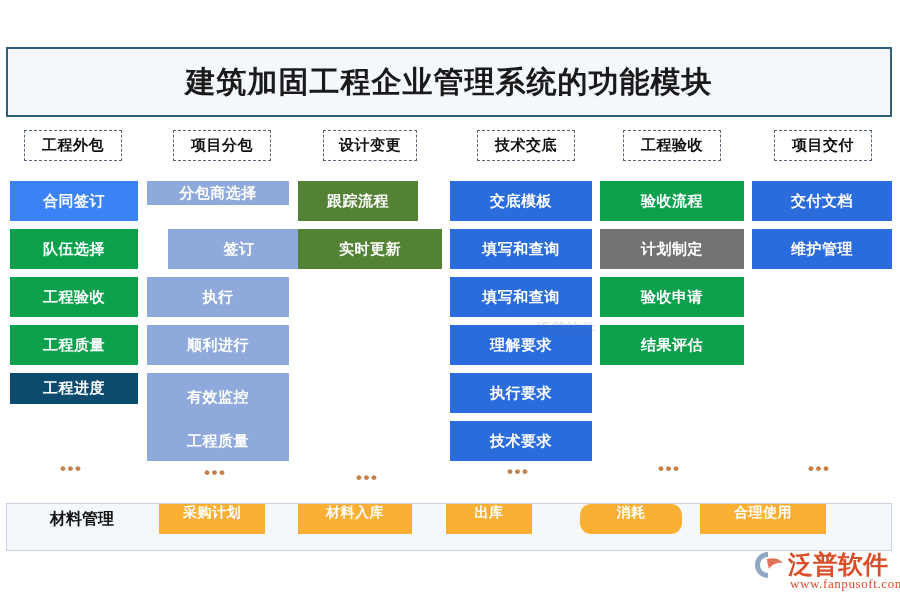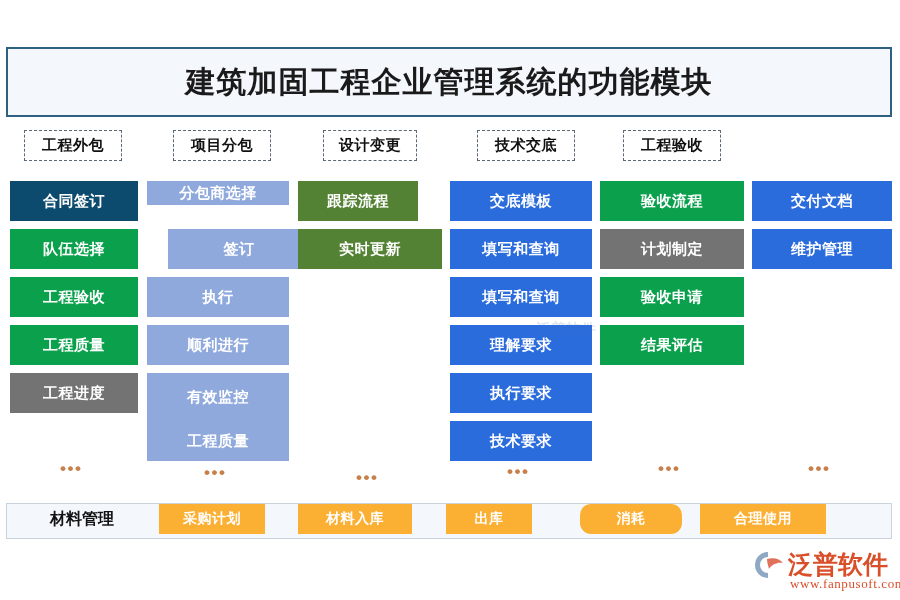--- a/index.html
+++ b/index.html
@@ -95,21 +95,21 @@
     line-height: 1;
     letter-spacing: 1.5px;
   }
 
   
   #material-bar {
     position: absolute;
     left: 6px;
     top: 503px;
     width: 886px;
-    height: 36px;
+    height: 48px;
     box-sizing: border-box;
     border: 1px solid #c9d3de;
     background: #f4f8fd;
   }
   #material-label {
     position: absolute;
     left: 0;
     top: 0;
     height: 30px;
     width: 150px;
@@ -120,21 +120,20 @@
     font-weight: 700;
     color: #111111;
     white-space: nowrap;
   }
   .material-chip {
     position: absolute;
     top: 0;
     height: 30px;
     box-sizing: border-box;
     display: flex;
-    align-items: center;
     justify-content: center;
     color: #ffffff;
     font-size: 14px;
     font-weight: 700;
     white-space: nowrap;
     letter-spacing: 0.5px;
   }
 
   
   .watermark-center {
@@ -207,36 +206,39 @@
     </div>
     <div class="col-header" style="left: 323px; width: 94px;">
       <span class="col-header-label">设计变更</span>
     </div>
     <div class="col-header" style="left: 477px; width: 98px;">
       <span class="col-header-label">技术交底</span>
     </div>
     <div class="col-header" style="left: 623px; width: 98px;">
       <span class="col-header-label">工程验收</span>
     </div>
+    <div class="col-header" style="left: 774px; width: 98px;">
+      <span class="col-header-label">项目交付</span>
+    </div>
   </div>
 
 <div id="matrix">
-    <div class="node-box" style="left: 10px; width: 128px; top: 181px; height: 40px; background: #0c4a6e;">
+    <div class="node-box" style="left: 10px; width: 128px; top: 181px; height: 40px; background: #3b82f6;">
       <span>合同签订</span>
     </div>
     <div class="node-box" style="left: 10px; width: 128px; top: 229px; height: 40px; background: rgb(11, 161, 76);">
       <span>队伍选择</span>
     </div>
     <div class="node-box" style="left: 10px; width: 128px; top: 277px; height: 40px; background: rgb(11, 161, 76);">
       <span>工程验收</span>
     </div>
     <div class="node-box" style="left: 10px; width: 128px; top: 325px; height: 40px; background: rgb(11, 161, 76);">
       <span>工程质量</span>
     </div>
-    <div class="node-box" style="left: 10px; width: 128px; top: 373px; height: 40px; background: #737373;">
+    <div class="node-box" style="left: 10px; width: 128px; top: 373px; height: 31px; background: #0c4a6e;">
       <span>工程进度</span>
     </div>
     <div class="ellipsis" style="left: 60px; top: 460px;">•••</div>
     <div class="node-box" style="left: 147px; width: 142px; top: 181px; height: 24px; background: rgb(143, 169, 220);">
       <span>分包商选择</span>
     </div>
     <div class="node-box" style="left: 147px; width: 142px; top: 229px; height: 40px; background: rgb(143, 169, 220); margin-left: 21px;">
       <span>签订</span>
     </div>
     <div class="node-box" style="left: 147px; width: 142px; top: 277px; height: 40px; background: rgb(143, 169, 220);">

